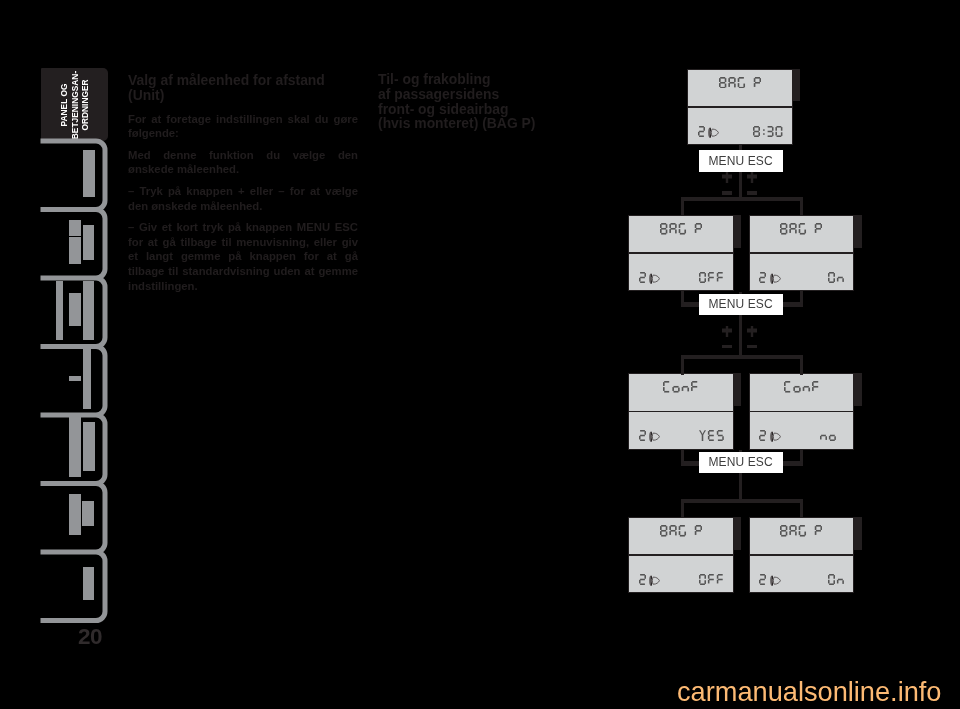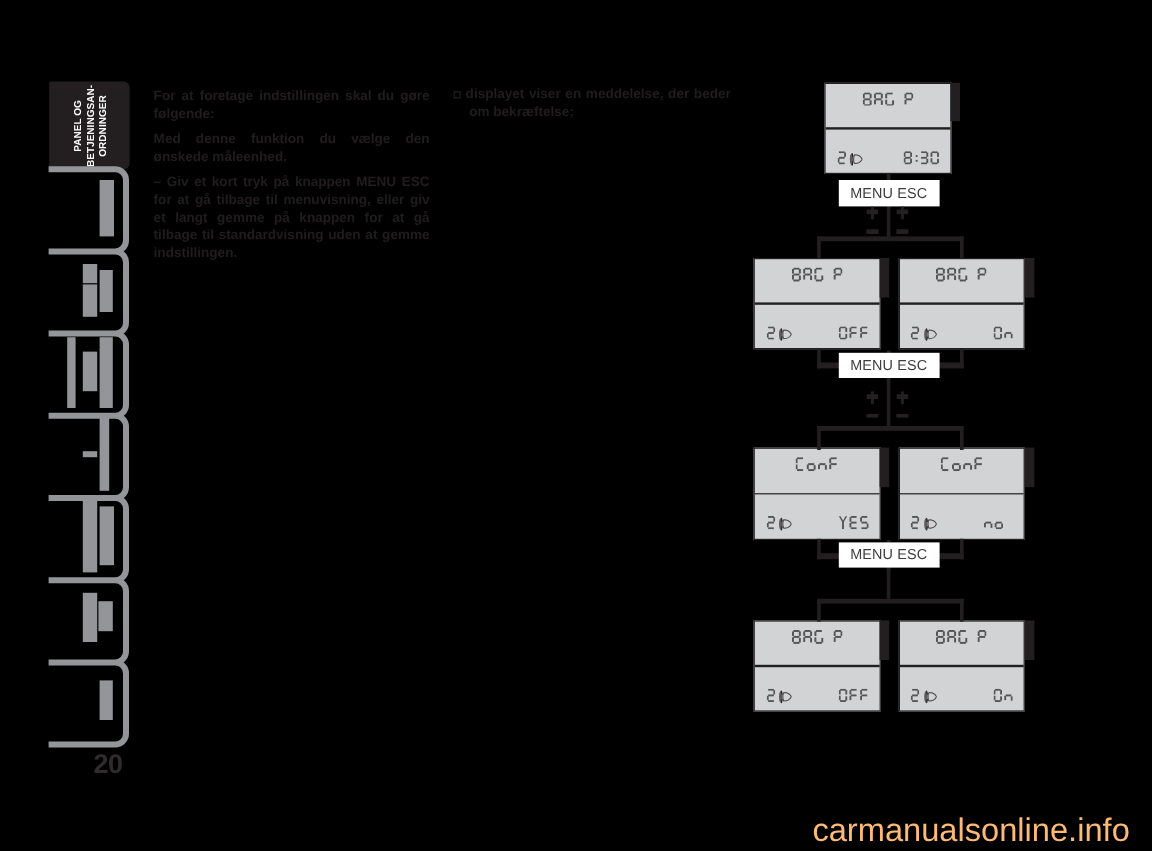--- a/index.html
+++ b/index.html
@@ -70,27 +70,29 @@
       <div class="blob" style="left: 42px; top: 277.5px; width: 8.4px; height: 63px;"></div>
       <div class="blob" style="left: 27.7px; top: 307.5px; width: 12.2px; height: 5.1px;"></div>
       <div class="blob" style="left: 28.4px; top: 347px; width: 11.5px; height: 62.1px;"></div>
       <div class="blob" style="left: 42.1px; top: 353.5px; width: 11.6px; height: 49.5px;"></div>
       <div class="blob" style="left: 28px; top: 426px; width: 11.9px; height: 41.2px;"></div>
       <div class="blob" style="left: 41.4px; top: 433px; width: 11.5px; height: 24.5px;"></div>
       <div class="blob" style="left: 41.7px; top: 498.5px; width: 11.8px; height: 33.4px;"></div>
     </div>
 
   <div class="col" id="colL" style="left:128px;top:73px;width:230px;">
+      <div class="h">Valg af måleenhed for afstand<br>(Unit)</div>
       <p class="just">For at foretage indstillingen skal du gøre følgende:</p>
       <p class="just">Med denne funktion du vælge den ønskede måleenhed.</p>
+      <p class="just">– Tryk på knappen + eller – for at vælge den ønskede måleenhed.</p>
       <p class="just">– Giv et kort tryk på knappen MENU ESC for at gå tilbage til menuvisning, eller giv et langt gemme på knappen for at gå tilbage til standardvisning uden at gemme indstillingen.</p>
     </div>
 
   <div class="col" id="colR" style="left:378px;top:72px;width:231px;">
-      <p class="just bul"><span class="sq"></span>displayet viser en meddelelse, der beder om bekræftelse;</p>
+      <div class="h">Til- og frakobling<br>af passagersidens<br>front- og sideairbag<br>(hvis monteret) (BAG P)</div>
     </div>
 
   <div id="diagram" style="position:absolute;left:0;top:0;width:849px;height:709px;">
       <div class="lcd" style="left: 687.3px; top: 68.5px; width: 105.5px; height: 76.5px;">
         <div class="sep"></div>
         <div class="t1">
           <span class="lcdtxt">
             <svg width="42.113400000000006" height="11.55" viewBox="0 0 40.108000000000004 11" style="display:block" fill="#555">
               <rect x="1.1" y="0" width="4.8" height="1.55"></rect>
               <rect x="5.45" y="1.1" width="1.55" height="3.6249999999999996"></rect>

